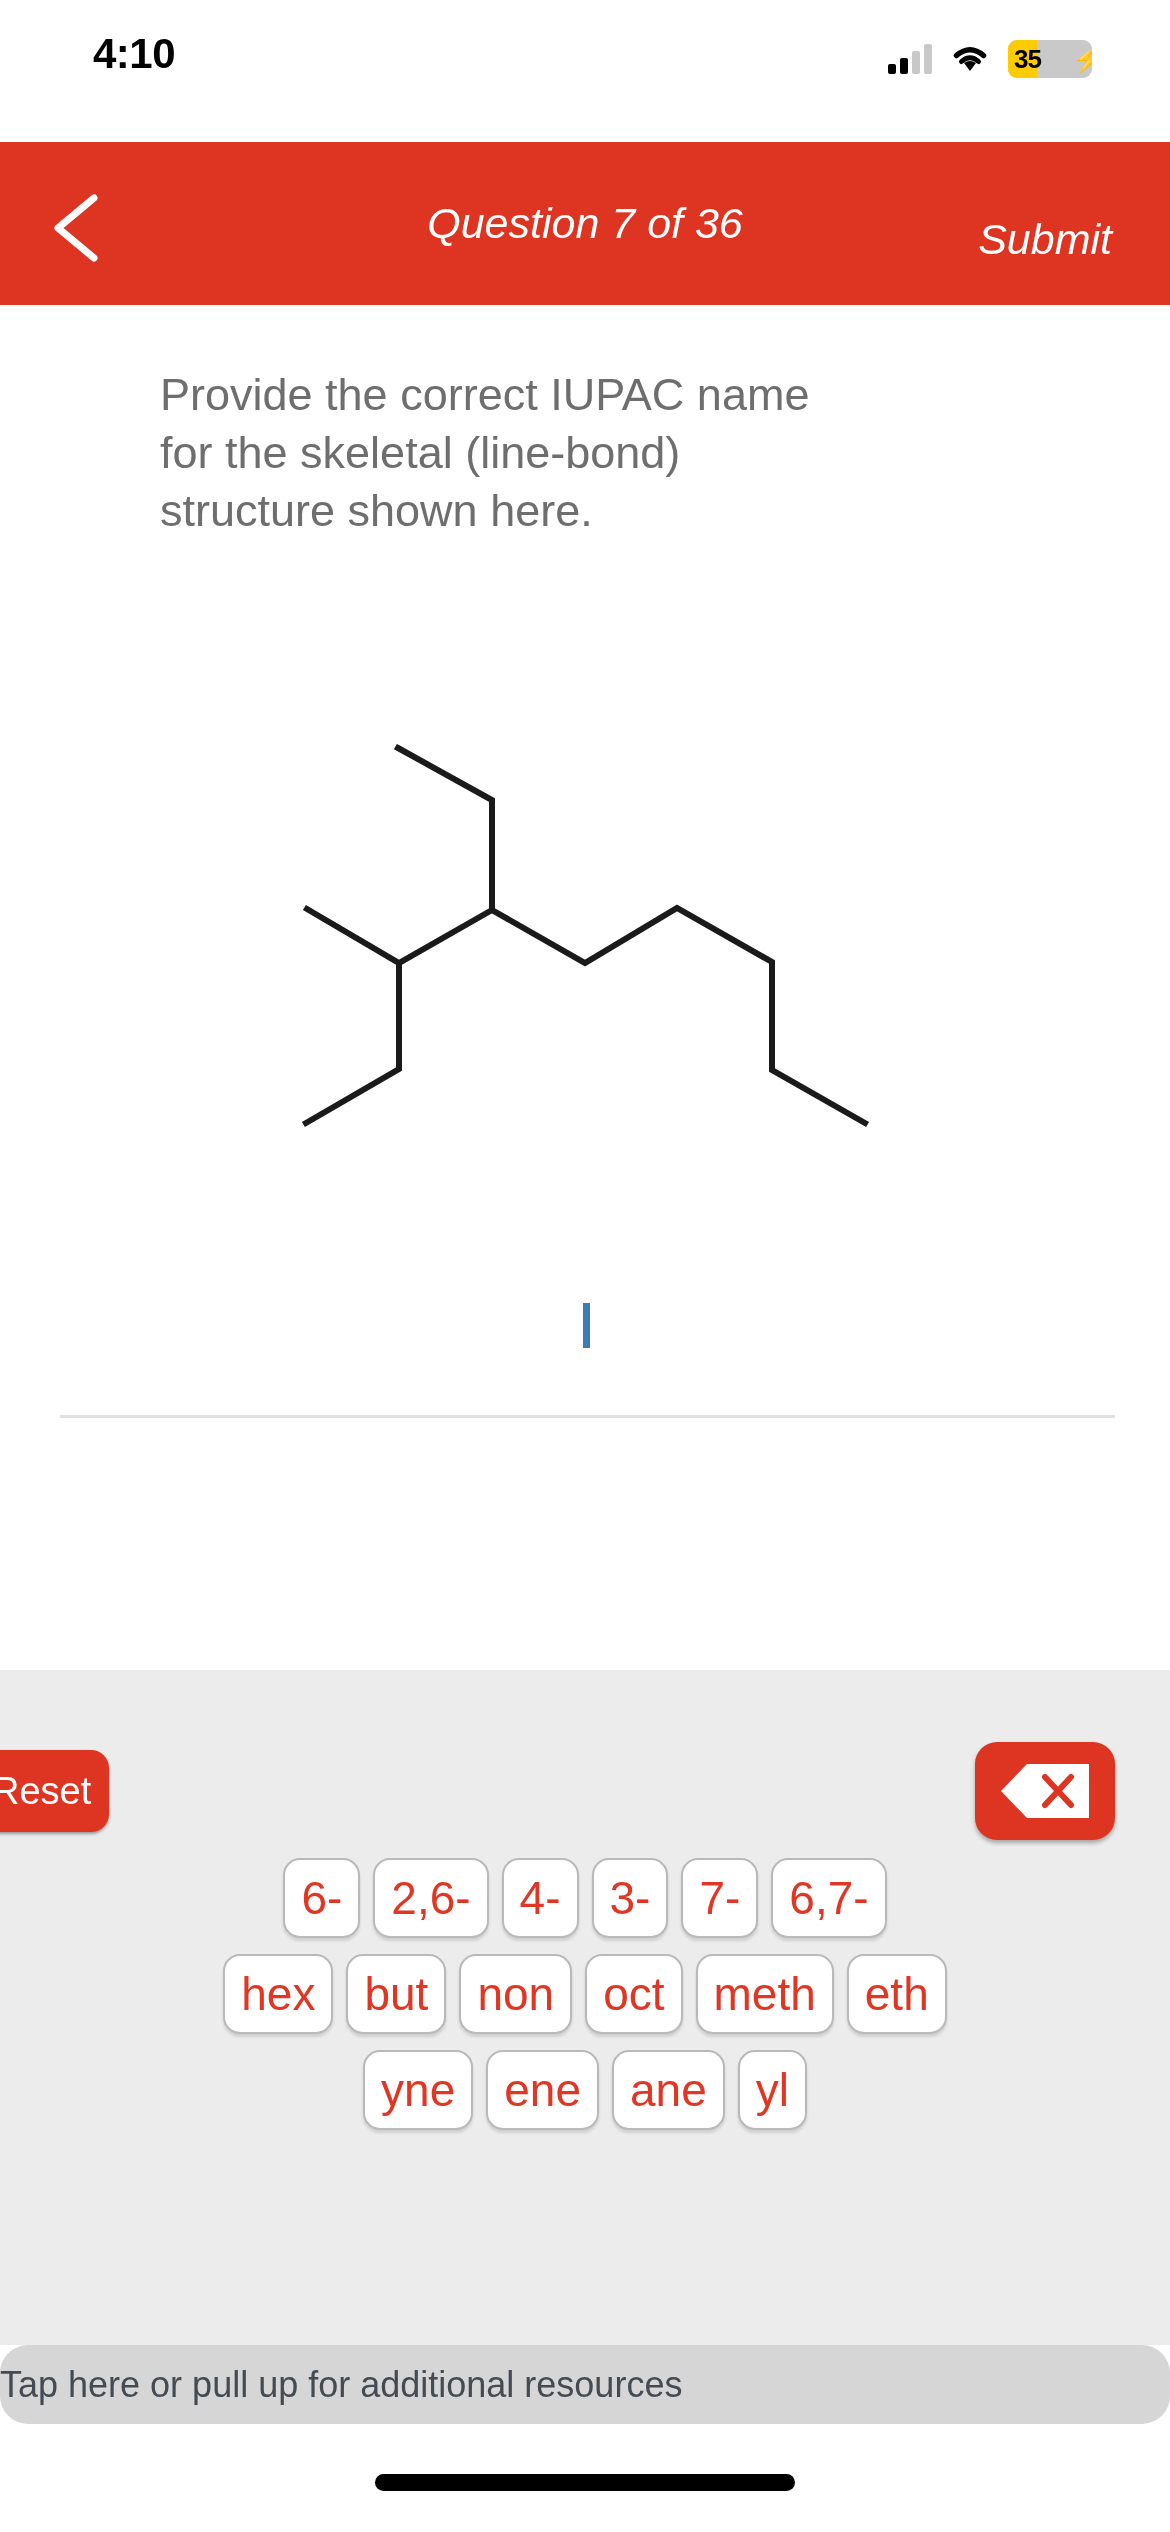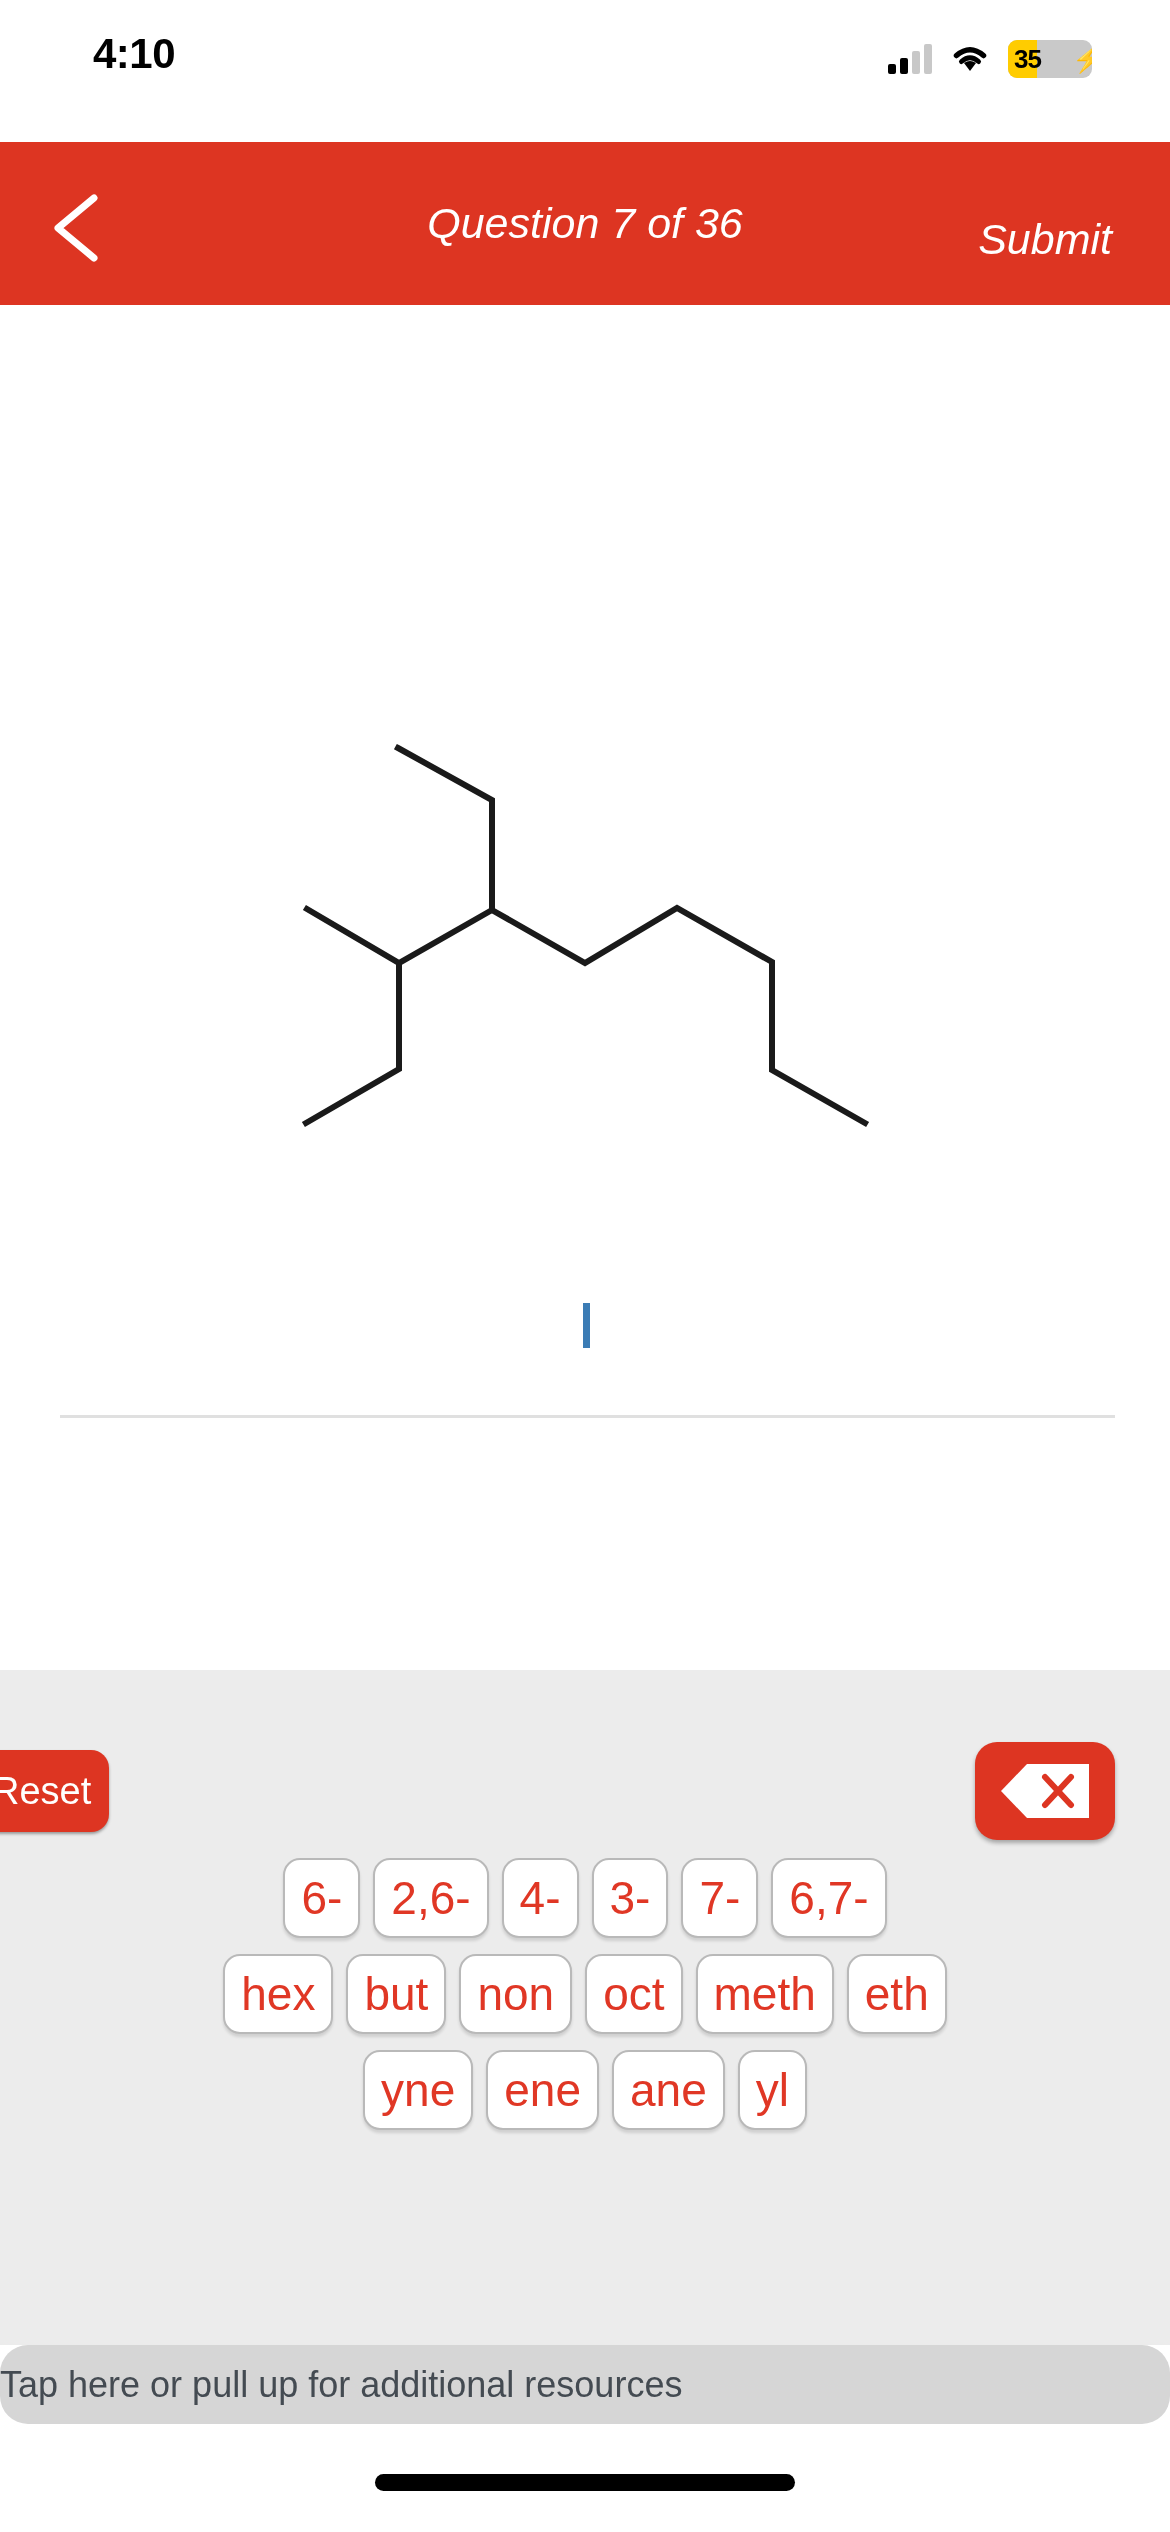--- a/index.html
+++ b/index.html
@@ -194,20 +194,25 @@
   <div class="navbar">
     <div class="back-btn">
       <svg width="70" height="72" viewBox="0 0 70 72">
         <polyline points="50,6 14,36 50,66" stroke="#ffffff" stroke-width="7" fill="none" stroke-linecap="round" stroke-linejoin="round"></polyline>
       </svg>
     </div>
     <div class="nav-title">Question 7 of 36</div>
     <div class="submit-btn">Submit</div>
   </div>
 
+  <div class="question-text">
+    <span>Provide the correct IUPAC name</span>
+    <span>for the skeletal (line-bond)</span>
+    <span>structure shown here.</span>
+  </div>
 
   <div class="structure">
     <svg id="molecule-svg" width="1170" height="470" viewBox="0 0 1170 470">
         <polyline points="398,48 492,100 492,210 585,263 677,208 772,262 772,370 865,423" fill="none" stroke="#1a1a1a" stroke-width="6" stroke-linecap="square" stroke-linejoin="miter"></polyline>
         <polyline points="307,209 399,263 492,210" fill="none" stroke="#1a1a1a" stroke-width="6" stroke-linecap="square" stroke-linejoin="miter"></polyline>
         <polyline points="399,263 399,369 306,423" fill="none" stroke="#1a1a1a" stroke-width="6" stroke-linecap="square" stroke-linejoin="miter"></polyline>
       </svg>
   </div>
 
   <div class="answer-cursor"></div>

